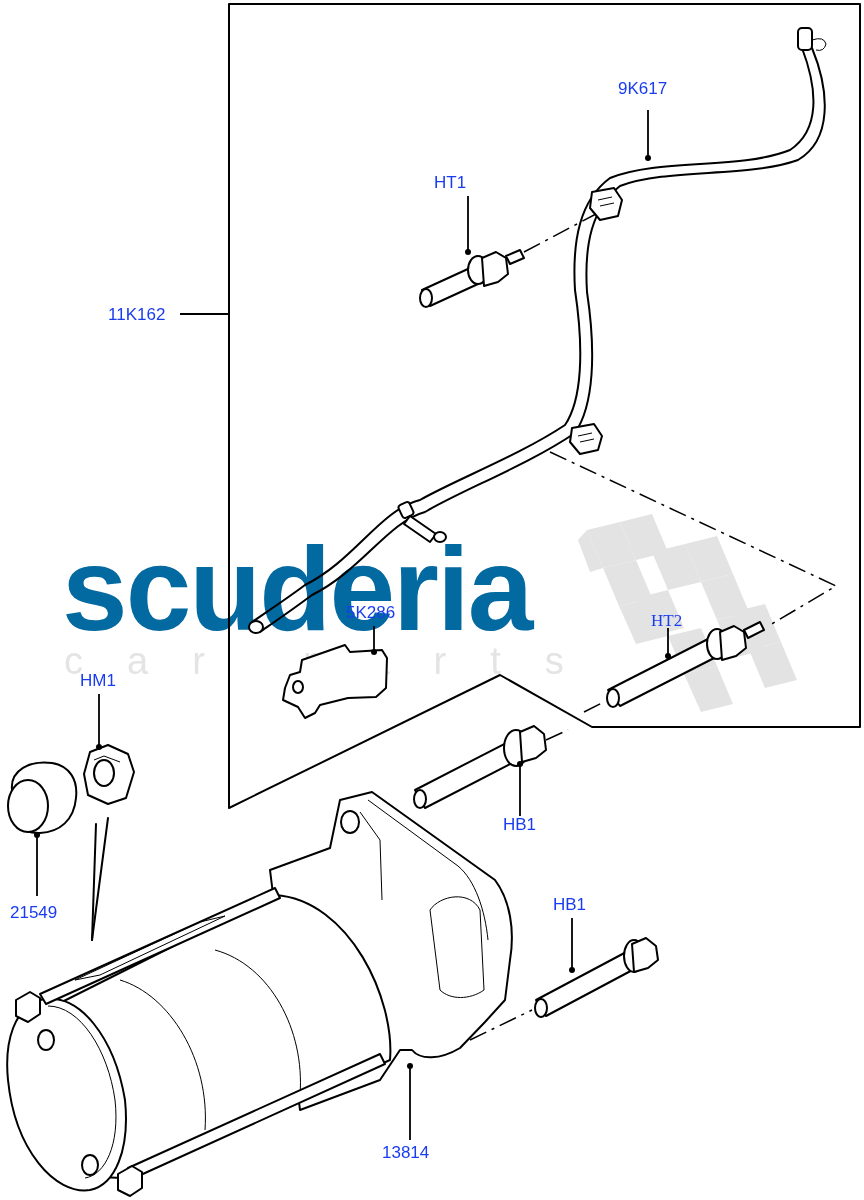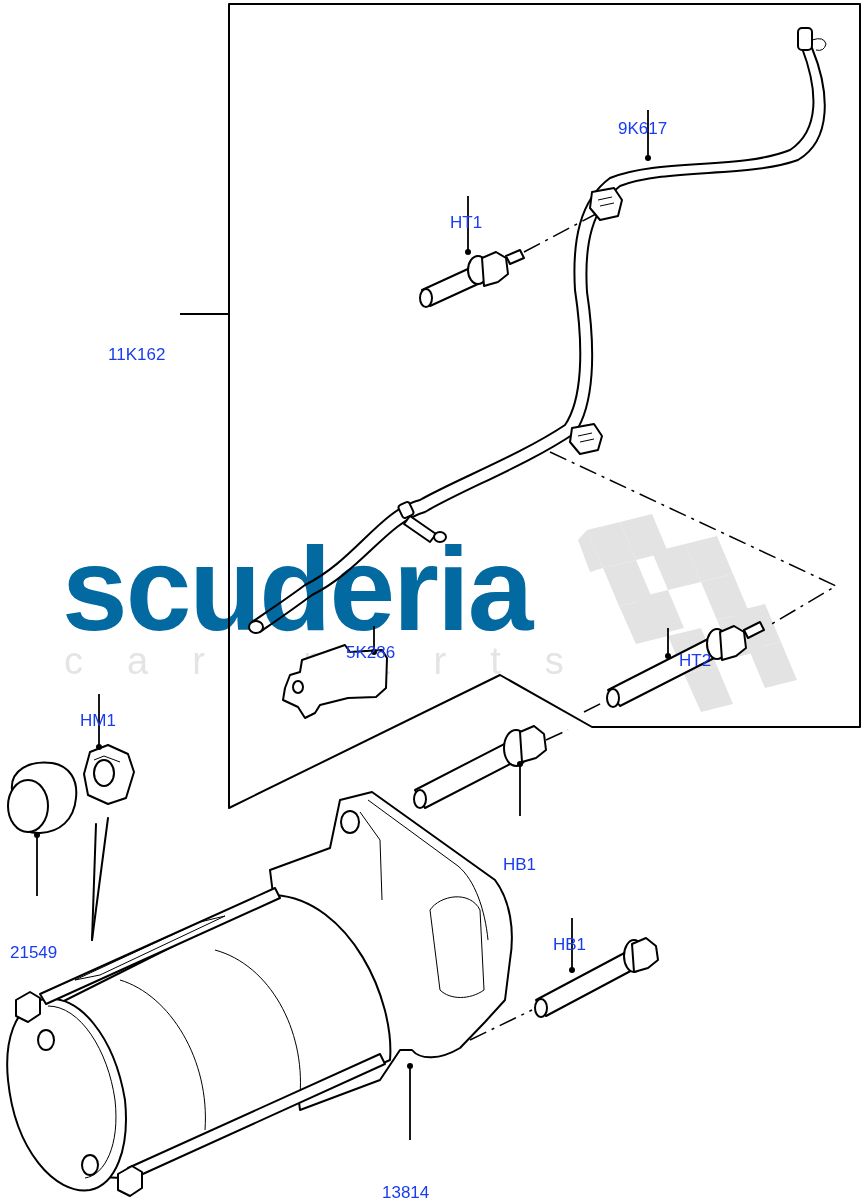--- a/index.html
+++ b/index.html
@@ -1,18 +1,18 @@
 <!DOCTYPE html>
 <html><head>
 <meta charset="utf-8">
 <style>
   html, body { margin: 0; padding: 0; background: #ffffff; }
   body { width: 864px; height: 1200px; position: relative; overflow: hidden; font-family: "Liberation Sans", sans-serif; }
   #diagram { position: absolute; left: 0; top: 0; width: 864px; height: 1200px; }
-  .lbl { position: absolute; font-family: "Liberation Sans", sans-serif; font-size: 17px; color: #1a3cf0; line-height: 1; white-space: nowrap; cursor: pointer; margin-top: 40px; }
+  .lbl { position: absolute; font-family: "Liberation Sans", sans-serif; font-size: 17px; color: #1a3cf0; line-height: 1; white-space: nowrap; cursor: pointer; }
   .wm-main { position: absolute; left: 62px; top: 530px; font-family: "Liberation Sans", sans-serif; font-weight: bold; font-size: 118px; letter-spacing: -2px; color: #0369a1; line-height: 1; }
   .wm-sub { position: absolute; left: 64px; top: 642px; font-family: "Liberation Sans", sans-serif; font-size: 38px; color: #e4e4e4; letter-spacing: 44px; line-height: 1; }
   svg .ln { fill: none; stroke: #000; stroke-width: 2; stroke-linejoin: round; stroke-linecap: round; }
   svg .thin { fill: none; stroke: #000; stroke-width: 1; stroke-linejoin: round; }
   svg .part { fill: #fff; stroke: #000; stroke-width: 2; stroke-linejoin: round; }
   svg .dash { fill: none; stroke: #000; stroke-width: 1.5; stroke-dasharray: 18 6 3 6; }
   svg .leader { stroke: #000; stroke-width: 1.8; }
   svg .dot { fill: #000; }
 </style>
 </head>
@@ -159,21 +159,21 @@
     <path class="part" d="M128,1168 L380,1054 L385,1064 L134,1178 Z"></path>
     <polygon class="part" points="16,1000 30,992 40,998 40,1014 28,1022 16,1016"></polygon>
     <polygon class="part" points="118,1174 132,1166 142,1172 142,1188 130,1196 118,1190"></polygon>
     <path class="thin" d="M75,980 L200,922 L225,916 L100,975 Z"></path>
   </g>
   <line class="leader" x1="410" y1="1066" x2="410" y2="1140"></line>
   <circle class="dot" cx="410" cy="1066" r="3"></circle>
 </svg>
 
 <div class="lbl" style="left:618px;top:80px;">9K617</div>
-<div class="lbl" style="left:450px;top:174px;">HT1</div>
+<div class="lbl" style="left:434px;top:174px;">HT1</div>
 <div class="lbl" style="left:108px;top:306px;">11K162</div>
 <div class="lbl" style="left:346px;top:604px;text-align:right;">5K286</div>
-<div class="lbl" style="left:679px;top:612px;">HT2</div>
+<div class="lbl" style="left:651px;top:612px;font-family:Liberation Serif, serif;">HT2</div>
 <div class="lbl" style="left:80px;top:672px;">HM1</div>
 <div class="lbl" style="left:10px;top:904px;">21549</div>
 <div class="lbl" style="left:503px;top:816px;">HB1</div>
 <div class="lbl" style="left:553px;top:896px;">HB1</div>
 <div class="lbl" style="left:382px;top:1144px;">13814</div>
 
 </body></html>

